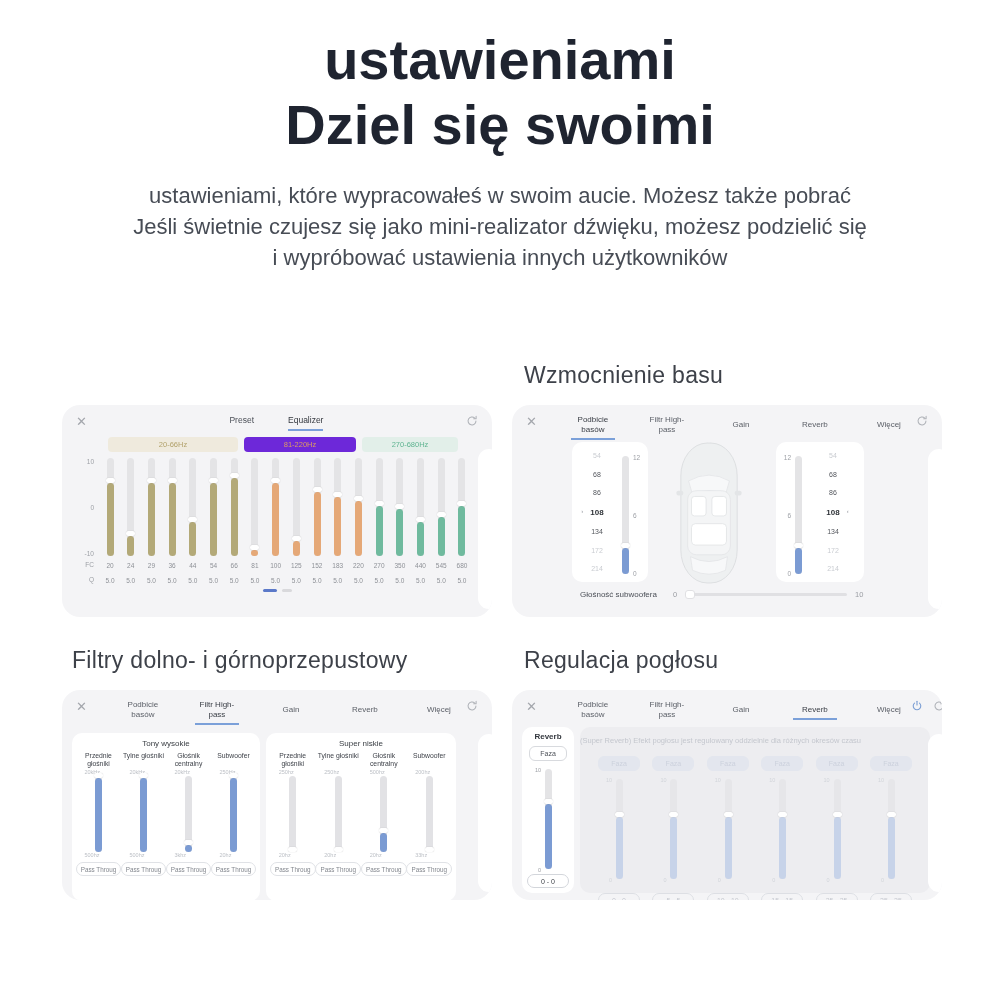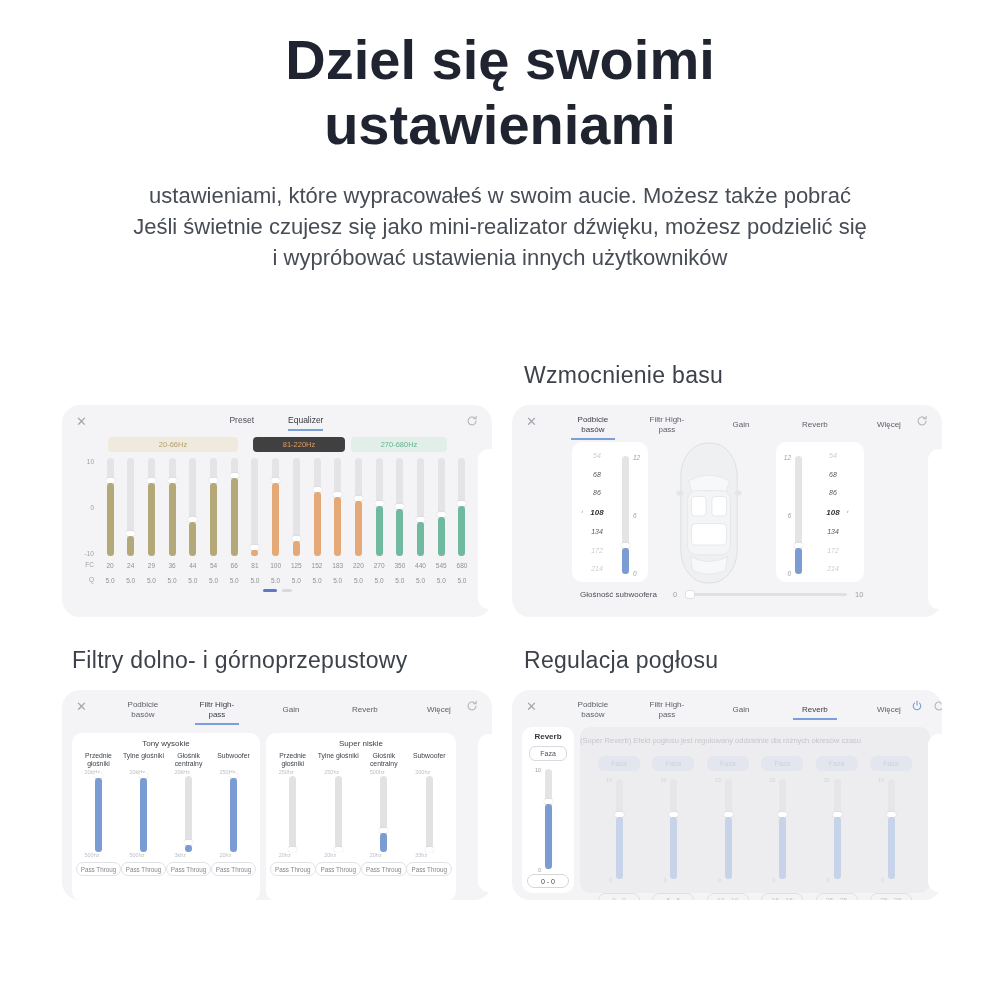--- a/index.html
+++ b/index.html
@@ -29,21 +29,21 @@
   .tab.wrap2 { white-space:normal; width:44px; line-height:1.2; }
 
   
   .eq-tabs { flex:1; display:flex; justify-content:center; gap:34px; }
   .eq-tab { font-size:8.5px; color:#4c5058; padding-bottom:4px; border-bottom:2px solid transparent; }
   .eq-tab.active { color:#34383f; border-bottom-color:#7ba0d9; }
 
   .bands-row { display:flex; gap:6px; margin:6px 0 4px 46px; }
   .band-pill { height:15px; border-radius:4px; font-size:7.5px; display:flex; align-items:center; justify-content:center; }
   .band-pill.band0 { width:130px; background:#efeadd; color:#b2a26c; }
-  .band-pill.band1 { width:92px; background:#404040; color:#dd9d61;margin-left:9px; }
+  .band-pill.band1 { width:112px; background:#6d28d9; color:#dd9d61; }
   .band-pill.band2 { width:96px;  background:#e2efe9; color:#5fb491; }
 
   .eq-body { display:flex; padding:2px 22px 0 12px; }
   .eq-axis { width:28px; position:relative; font-size:6.5px; color:#9da0a6; }
   .eq-axis span { position:absolute; right:8px; }
   .ax-top { top:0px; } .ax-mid { top:46px; } .ax-bot { top:92px; }
   .ax-fc { top:103px; } .ax-q { top:118px; }
   .eq-cols { flex:1; display:flex; justify-content:space-between; }
   .eq-col { width:16px; display:flex; flex-direction:column; align-items:center; }
   .track { position:relative; width:7px; height:98px; background:#e4e4e6; border-radius:4px; }
@@ -54,21 +54,21 @@
   .thumb { position:absolute; left:-1px; width:9px; height:5px; background:#ffffff; border-radius:2px; box-shadow:0 0 1px rgba(0,0,0,0.25); }
   .fc { font-size:6.5px; color:#8e9197; margin-top:6px; }
   .qv { font-size:6.5px; color:#8e9197; margin-top:8px; }
   .pager { display:flex; gap:5px; justify-content:center; margin-top:5px; }
   .dash { height:3px; border-radius:2px; }
   .dash.on { width:14px; background:#5b79c9; }
   .dash.off { width:10px; background:#d9d9dc; }
 
   
   .bass-body { position:relative; height:176px; }
-  .bass-card { position:absolute; top:2px; height:140px; background:#ffffff; border-radius:10px; display:flex; padding:8px 6px;font-style:italic; }
+  .bass-card { position:absolute; top:2px; height:140px; background:#ffffff; border-radius:10px; display:flex; padding:8px 6px; }
   .bass-card.left  { left:60px;  width:76px; }
   .bass-card.right { left:264px; width:88px; flex-direction:row-reverse; }
   .freq-col { flex:1; display:flex; flex-direction:column; justify-content:space-between; align-items:center; padding:2px 0; }
   .freq { font-size:7px; color:#54575d; position:relative; }
   .freq.dim { color:#c9ccd1; }
   .freq.sel { font-weight:bold; font-size:8px; color:#2f3338; }
   .bass-card.left  .freq.sel::before { content:"\203A"; position:absolute; left:-9px; top:0; font-size:6px; color:#a9acb2; }
   .bass-card.right .freq.sel::after  { content:"\2039"; position:absolute; right:-9px; top:0; font-size:6px; color:#a9acb2; }
   .vwrap { position:relative; width:26px; }
   .vtrack { position:absolute; top:6px; width:7px; height:118px; background:#e4e4e6; border-radius:4px; }
@@ -125,22 +125,22 @@
   .rv-slider.dis .rv-10, .rv-slider.dis .rv-0 { color:#d2d5da; }
   .rv-pill.dis { color:#c6c9d0; border-color:#dddfe4; }
   .rv-slider.small { height:116px; flex:none; }
 </style>
 </head>
 <body>
 
 <div class="page">
 
   <div class="hero-title">
+    <div>ustawieniami</div>
     <div>Dziel się swoimi</div>
-    <div>ustawieniami</div>
   </div>
   <div class="hero-intro">
     <div>ustawieniami, które wypracowałeś w swoim aucie. Możesz także pobrać</div>
     <div>Jeśli świetnie czujesz się jako mini-realizator dźwięku, możesz podzielić się</div>
     <div>i wypróbować ustawienia innych użytkowników</div>
   </div>
 
   <div class="sec-head" style="left:524px; top:334px;">Wzmocnienie basu</div>
   <div class="sec-head" style="left:524px; top:619px;">Regulacja pogłosu</div>
   <div class="sec-head" style="left:72px; top:619px;">Filtry dolno- i górnoprzepustowy</div>

